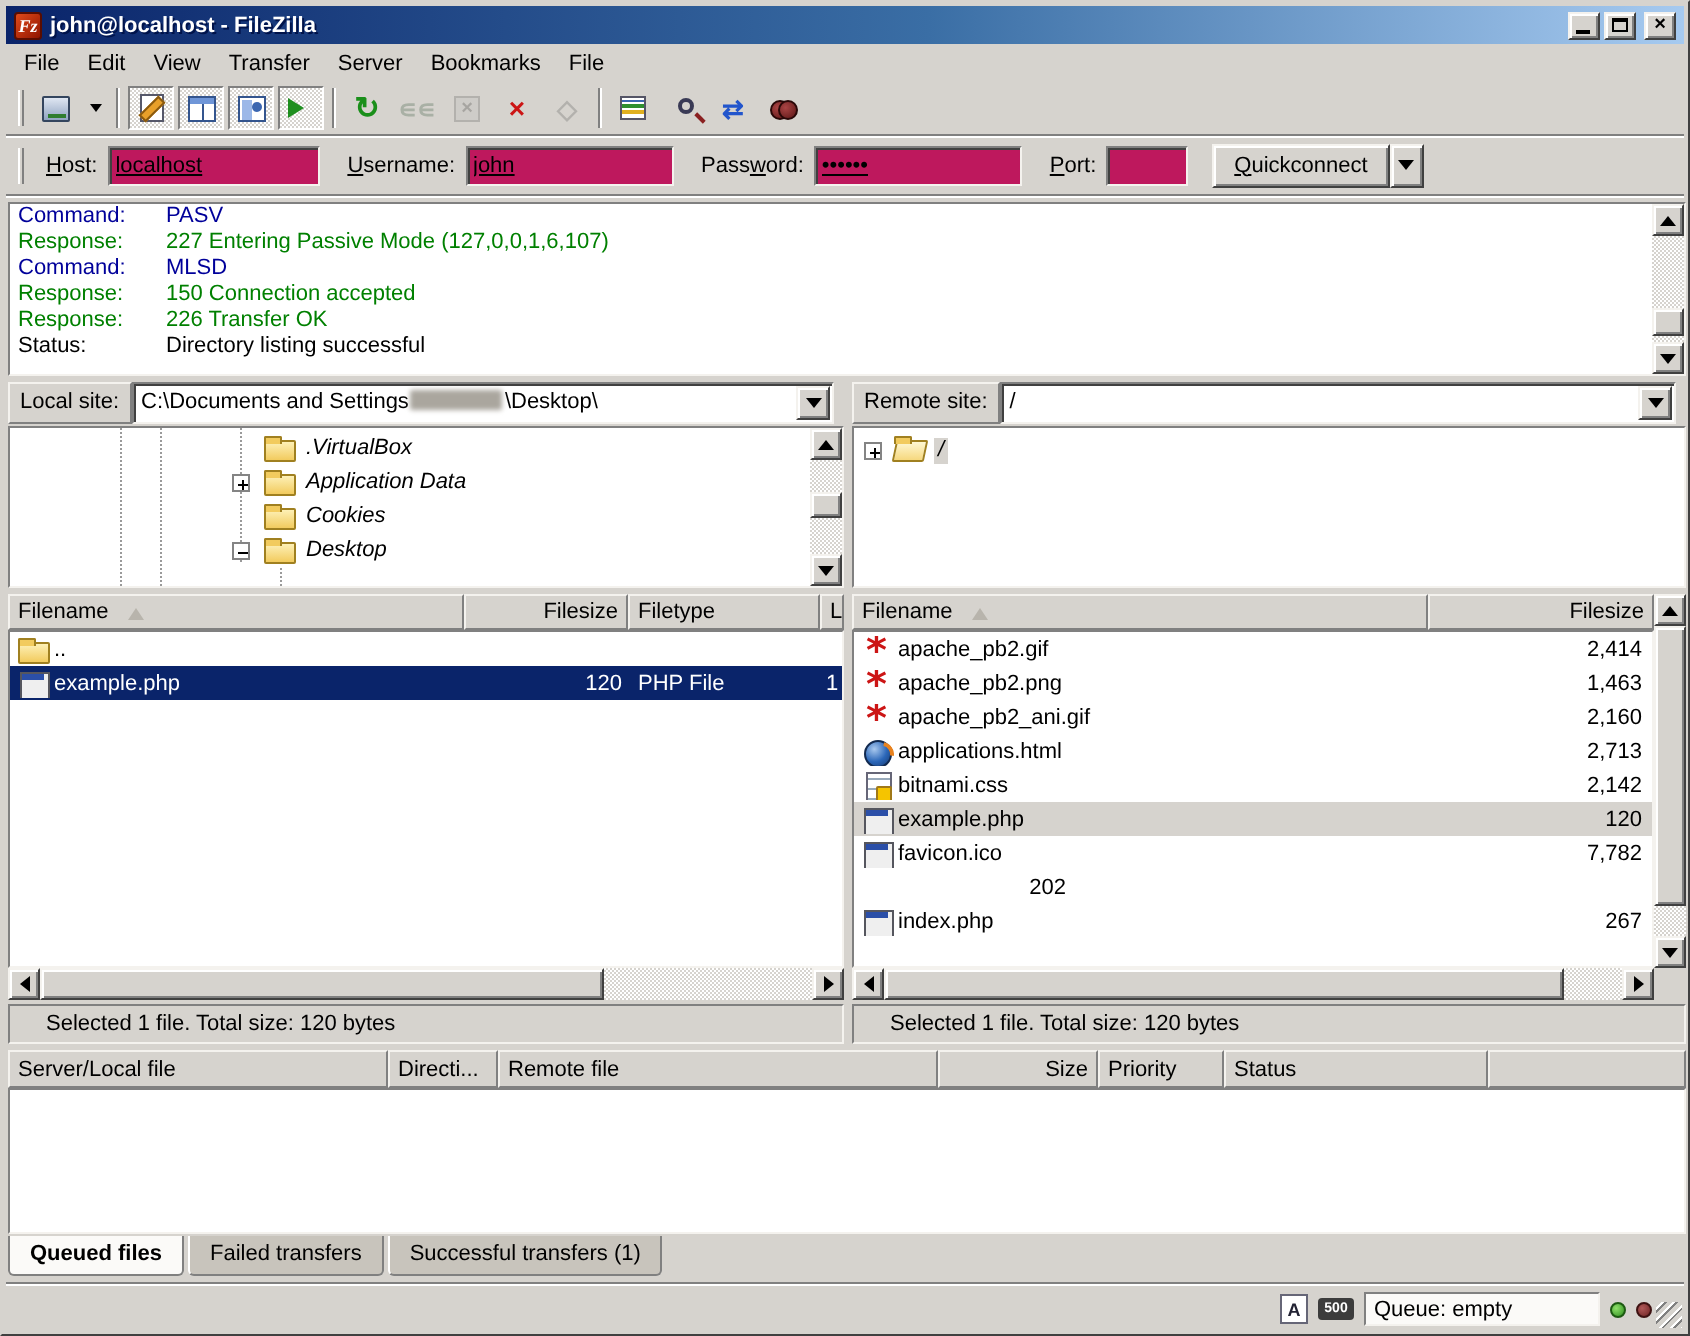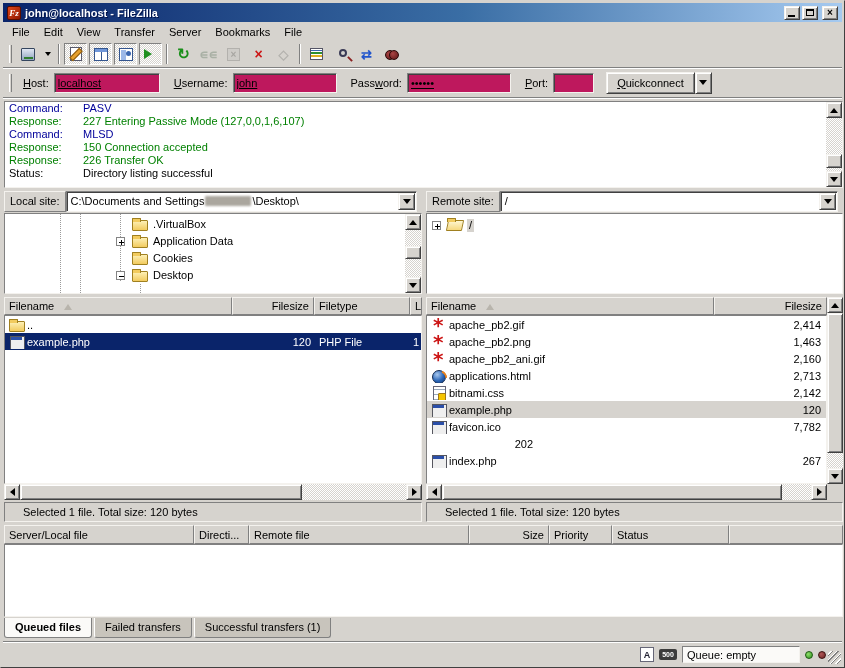--- a/index.html
+++ b/index.html
@@ -134,20 +134,21 @@
   .site-label { flex:none; padding:3px 5px 0 5px; background:#d6d3ce; border:1px solid; border-color:#f4f2ee #808080 #808080 #f4f2ee; }
   .site-combo { flex:1; position:relative; background:#fff; border:1px solid; border-color:#808080 #f4f2ee #f4f2ee #808080; box-shadow:inset 1px 1px 0 #404040; padding:3px 20px 0 4px; white-space:nowrap; overflow:hidden; }
   .combo-dd { position:absolute; right:1px; top:1px; bottom:1px; width:17px; display:flex; align-items:center; justify-content:center; }
   .dd-tri { width:0; height:0; border:4px solid transparent; border-top:5px solid #000; margin-bottom:-4px; }
   .redacted { display:inline-block; width:46px; height:10px; margin:0 1px; background:#aaa69e; filter:blur(1.2px); border-radius:1px; vertical-align:-1px; }
 
   .tree {
     position:absolute; top:22px; left:0; right:0; height:81px;
     background:#fff; border:1px solid; border-color:#808080 #f4f2ee #f4f2ee #808080;
     overflow:hidden;
+    font-style:italic;
   }
   .vguide { position:absolute; top:0; bottom:0; width:1px;
     background-image:repeating-linear-gradient(to bottom,#9a9a9a 0 1px,transparent 1px 2px); }
   .tree-row { position:absolute; left:0; right:0; height:17px; }
   .exp { position:absolute; width:9px; height:9px; top:4px; background:#fff; border:1px solid #848484; }
   .exp::before { content:""; position:absolute; left:2px; top:4px; width:5px; height:1px; background:#000; }
   .exp[data-exp="plus"]::after { content:""; position:absolute; left:4px; top:2px; width:1px; height:5px; background:#000; }
   .tree-label { position:absolute; top:2px; line-height:13px; padding:0 2px; }
 
   .icon16 { display:inline-block; width:16px; height:14px; position:relative; vertical-align:middle; flex:none; }
@@ -541,21 +542,21 @@
       </span>
     <span class="hdr-cell" style="width:220px">
         <span>Remote file</span>
       </span>
     <span class="hdr-cell hdr-right" style="width:80px">
         <span>Size</span>
       </span>
     <span class="hdr-cell" style="width:63px">
         <span>Priority</span>
       </span>
-    <span class="hdr-cell" style="width:117px">
+    <span class="hdr-cell" style="width:132px">
         <span>Status</span>
       </span>
     <span class="hdr-cell" style="flex:1"></span>
   </div>
   <div id="queue-body"></div>
 
   <div id="tabs">
     <span class="tab active">Queued files</span>
     <span class="tab">Failed transfers</span>
     <span class="tab">Successful transfers (1)</span>

